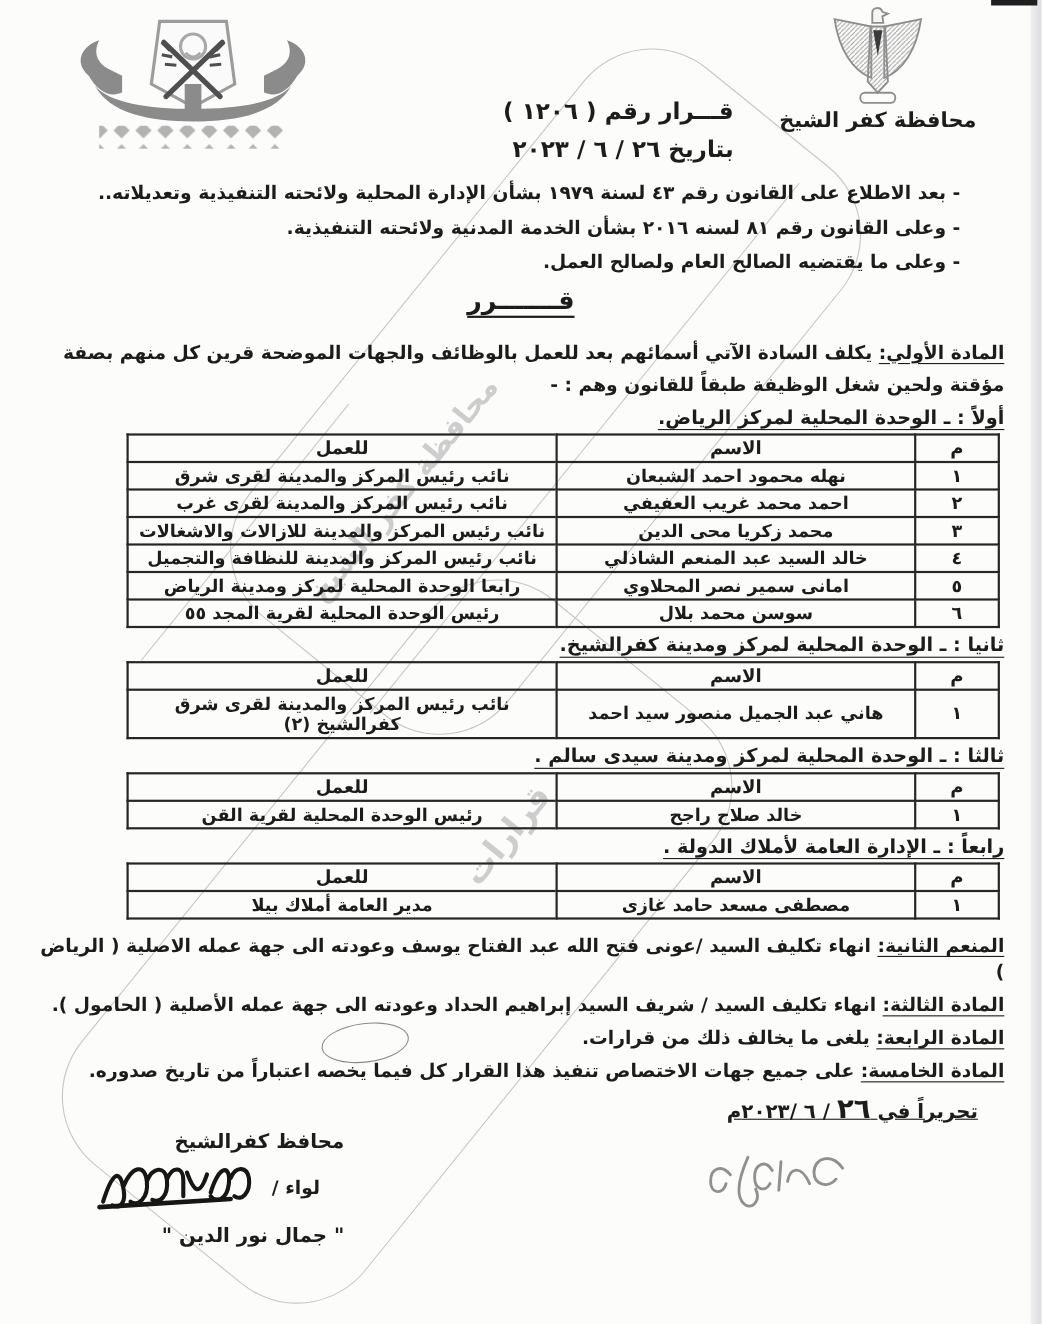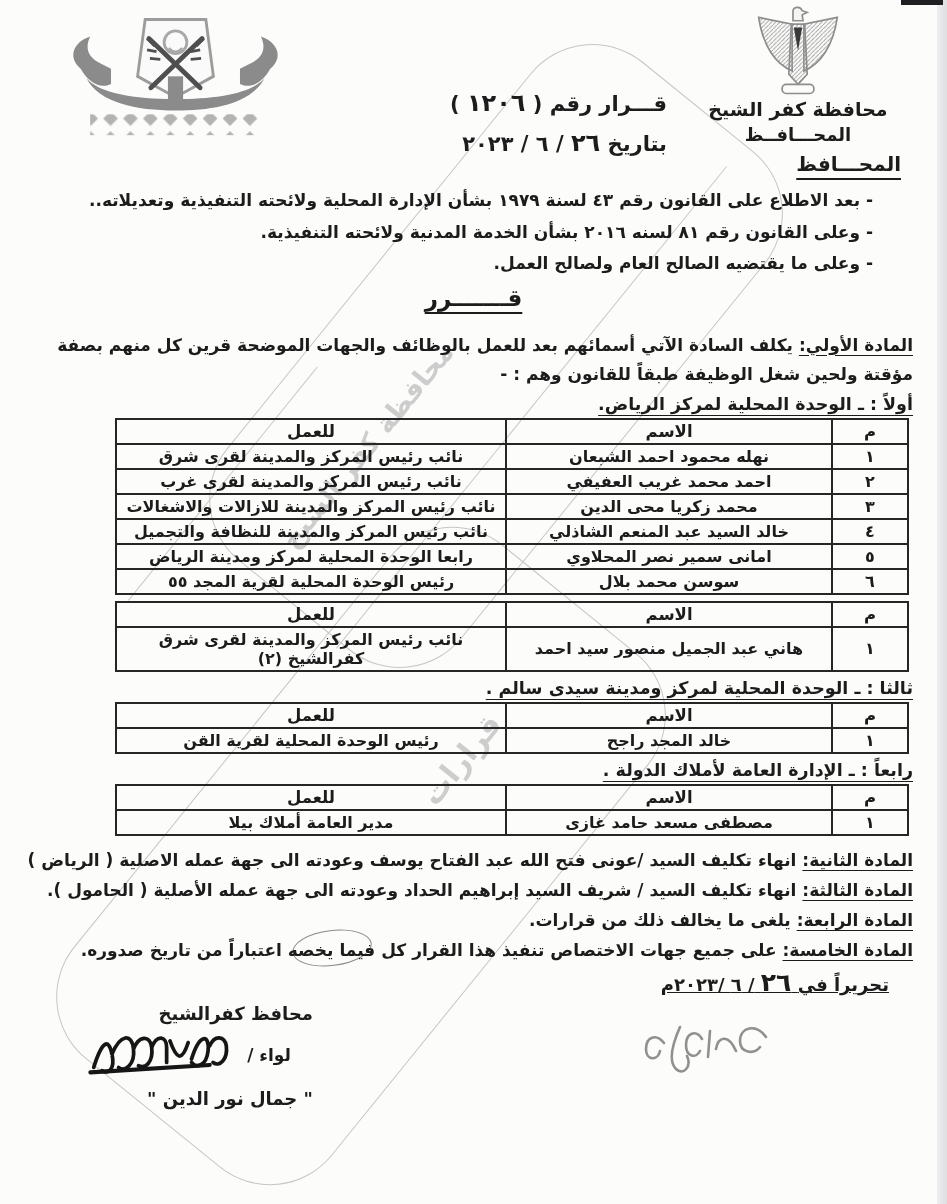--- a/index.html
+++ b/index.html
@@ -27,21 +27,21 @@
     border:1.6px solid #8a8a8a;border-radius:50%;transform:rotate(-7deg);z-index:2;}
   
   .content{position:relative;z-index:2;}
   .header{position:relative;height:152px;}
   .logo-left{position:absolute;left:58px;top:10px;width:235px;height:128px;}
   .emblem-block{position:absolute;right:34px;top:4px;width:230px;text-align:center;}
   .emblem-block svg{display:block;margin:0 auto;}
   .gov-name{font-size:19px;margin-top:2px;}
   .office-title{font-size:18px;margin-top:4px;}
   .decree{position:absolute;right:280px;top:84px;width:330px;text-align:right;font-size:21px;line-height:1.65;}
-  .hand{font-size:24px;}
+  .hand{font-size:21px;}
   .governor-heading{text-align:right;padding-right:46px;font-size:20px;
     text-decoration:underline;text-underline-offset:7px;text-decoration-thickness:2px;}
   .preamble{padding:12px 74px 0 30px;font-size:17px;}
   .preamble .item{margin-bottom:6px;line-height:1.5;}
   .decided{text-align:center;font-size:23px;margin:8px 0 4px;
     text-decoration:underline;text-underline-offset:6px;}
   .article-one{padding:2px 34px 0 26px;font-size:17px;line-height:1.72;text-align:right;margin-top:18px;}
   .lbl{text-decoration:underline;text-underline-offset:4px;}
   .sec-heading{padding-right:34px;font-size:17.5px;margin:5px 0 4px;
     text-decoration:underline;text-underline-offset:5px;}
@@ -112,38 +112,36 @@
           </pattern>
         </defs>
         <path d="M8,16 L48,24 L48,80 C28,72 13,50 8,16 Z" fill="url(#hatch)" stroke="#8d8d8d" stroke-width="2"></path>
         <path d="M102,16 L62,24 L62,80 C82,72 97,50 102,16 Z" fill="url(#hatch)" stroke="#8d8d8d" stroke-width="2"></path>
         <path d="M47,24 L63,24 L66,84 L55,96 L44,84 Z" fill="url(#hatch)" stroke="#8d8d8d" stroke-width="2"></path>
         <path d="M50,28 L60,28 L55,56 Z" fill="#3a3a3a"></path>
         <path d="M49,20 L49,9 C49,3 58,2 60,8 L66,10 L60,13 L61,20 Z" fill="#f5f5f5" stroke="#8d8d8d" stroke-width="2"></path>
         <rect x="36" y="96" width="38" height="11" rx="5" fill="none" stroke="#8d8d8d" stroke-width="2"></rect>
       </svg>
       <div class="gov-name">محافظة كفر الشيخ</div>
-      <div class="office-title">المحـــافــظ</div>
     </div>
 
     <div class="decree">
       <div>
         <span>قـــرار رقم (</span>
         <span class="hand">١٢٠٦</span>
         <span>)</span>
       </div>
       <div>
         <span>بتاريخ</span>
         <span class="hand">٢٦</span>
         <span>/‏ ٦ ‏/‏ ٢٠٢٣</span>
       </div>
     </div>
   </div>
 
-  <div class="governor-heading">المحـــافظ</div>
 
   <div class="preamble">
     <div class="item">
       <span>-</span>
       <span>بعد الاطلاع على القانون رقم ٤٣ لسنة ١٩٧٩ بشأن الإدارة المحلية ولائحته التنفيذية وتعديلاته..</span>
     </div>
     <div class="item">
       <span>-</span>
       <span>وعلى القانون رقم ٨١ لسنه ٢٠١٦ بشأن الخدمة المدنية ولائحته التنفيذية.</span>
     </div>
@@ -196,20 +194,21 @@
           <td>رابعا الوحدة المحلية لمركز ومدينة الرياض</td>
         </tr>
         <tr>
           <td>٦</td>
           <td>سوسن محمد بلال</td>
           <td>رئيس الوحدة المحلية لقرية المجد ٥٥</td>
         </tr>
       </tbody>
     </table>
 
+  <div class="sec-heading">ثانيا : ـ الوحدة المحلية لمركز ومدينة كفرالشيخ.</div>
   <table class="roster">
       <thead>
         <tr>
           <th>م</th>
           <th>الاسم</th>
           <th>للعمل</th>
         </tr>
       </thead>
       <tbody>
         <tr>
@@ -225,21 +224,21 @@
       <thead>
         <tr>
           <th>م</th>
           <th>الاسم</th>
           <th>للعمل</th>
         </tr>
       </thead>
       <tbody>
         <tr>
           <td>١</td>
-          <td>خالد المجد راجح</td>
+          <td>خالد صلاح راجح</td>
           <td>رئيس الوحدة المحلية لقرية القن</td>
         </tr>
       </tbody>
     </table>
 
   <div class="sec-heading">رابعاً : ـ الإدارة العامة لأملاك الدولة .</div>
   <table class="roster">
       <thead>
         <tr>
           <th>م</th>
@@ -251,21 +250,21 @@
         <tr>
           <td>١</td>
           <td>مصطفى مسعد حامد غازى</td>
           <td>مدير العامة أملاك بيلا</td>
         </tr>
       </tbody>
     </table>
 
   <div class="articles">
     <div class="art">
-      <span class="lbl">المادة الثانية:</span>
+      <span class="lbl">المنعم الثانية:</span>
       <span>انهاء تكليف السيد /عونى فتح الله عبد الفتاح يوسف وعودته الى جهة عمله الاصلية ( الرياض )</span>
     </div>
     <div class="art">
       <span class="lbl">المادة الثالثة:</span>
       <span>انهاء تكليف السيد / شريف السيد إبراهيم الحداد وعودته الى جهة عمله الأصلية ( الحامول ).</span>
     </div>
     <div class="art">
       <span class="lbl">المادة الرابعة:</span>
       <span>يلغى ما يخالف ذلك من قرارات.</span>
     </div>

